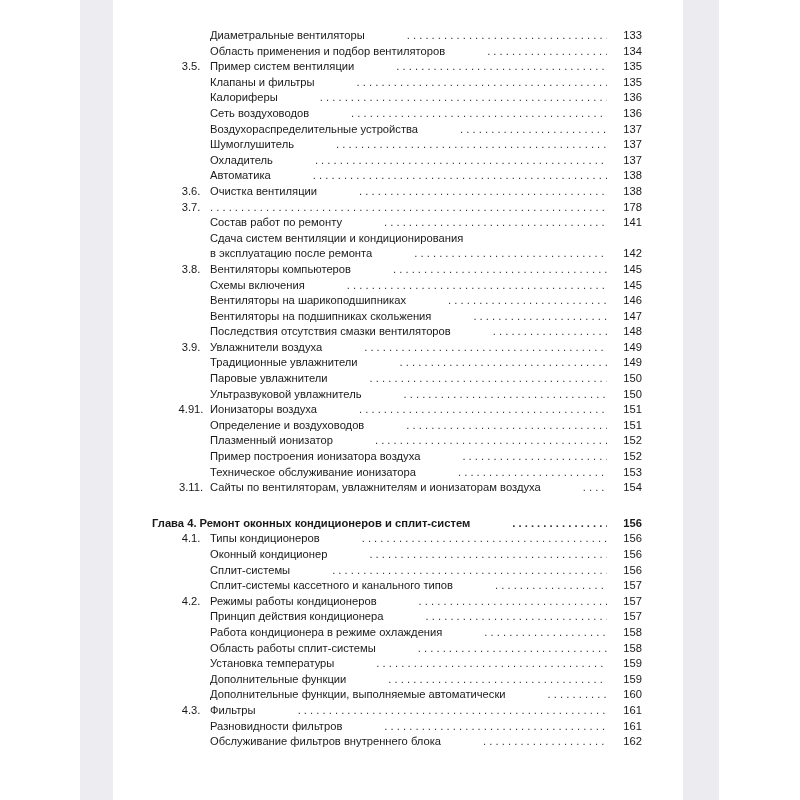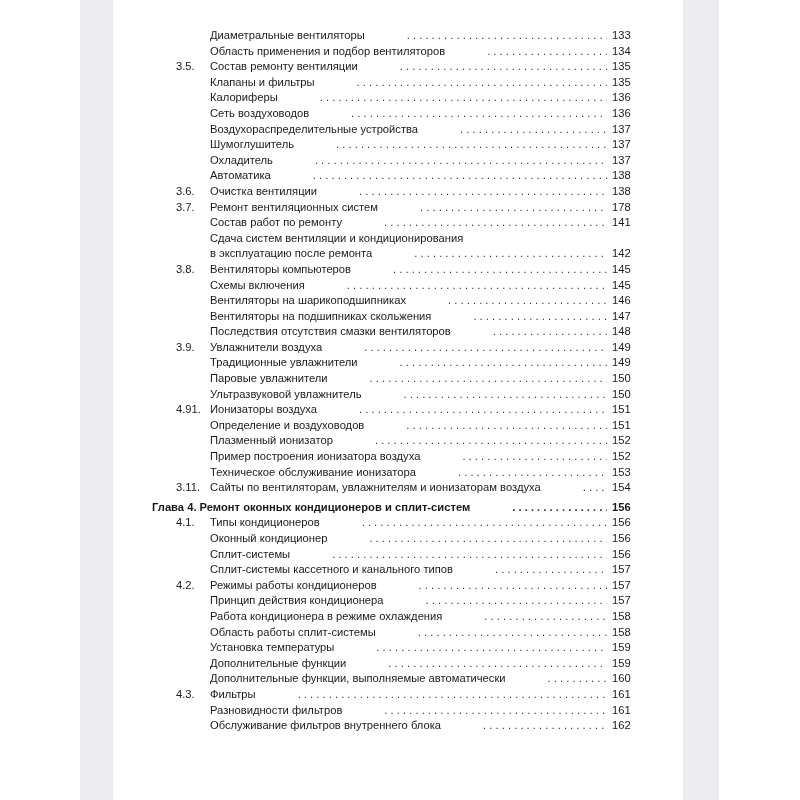--- a/index.html
+++ b/index.html
@@ -14,38 +14,38 @@
   .strip-right { position:absolute; left:683px; top:0; width:36px; height:800px; background:#ececf0; }
   .page {
     position:absolute; left:113px; top:0; width:570px; height:800px; background:#ffffff;
   }
   .toc { position:absolute; left:0; top:28px; width:570px; }
   .row {
     position:relative; height:15.6px; line-height:15.6px;
     font-size:11.2px; white-space:nowrap;
   }
   .row .num {
-    position:absolute; left:63px; width:30px; text-align:left;
+    position:absolute; left:63px; width:30px; text-align:center;
   }
   .row .title-wrap {
     position:absolute; left:97px; right:76px; display:flex; overflow:hidden;gap:40px;
   }
   .row .title { flex:0 0 auto; padding-right:2px; }
   .row .leader {
     flex:1 1 auto; overflow:hidden; letter-spacing:2.2px; color:#333;
   }
   .row .leader::before {
     content:". . . . . . . . . . . . . . . . . . . . . . . . . . . . . . . . . . . . . . . . . . . . . . . . . . . . . . . . . . . . . . . . . . . . . . . . . . . . . . . . . . . . . . . . . . . . . . . . . . . . . . . . . . . .";
     letter-spacing:0;
   }
   .row .page-no {
-    position:absolute; right:41px; width:30px; 
+    position:absolute; right:41px; width:30px; text-align:right;
   }
   .row.noleader .leader::before { content:""; }
-  .row.chapter { font-weight:bold; margin-top:4px; }
+  .row.chapter { font-weight:bold; margin-top:20px; }
   .row.chapter .title-wrap { left:39px; }
   .row.chapter .page-no { font-weight:bold; }
 </style>
 </head>
 <body>
 
 <div class="strip-left"></div>
 <div class="strip-right"></div>
 
 <div class="page">
@@ -63,21 +63,21 @@
     <span class="num"></span>
     <div class="title-wrap">
       <span class="title">Область применения и подбор вентиляторов</span>
       <span class="leader"></span>
     </div>
     <span class="page-no">134</span>
   </div>
         <div class="row">
     <span class="num">3.5.</span>
     <div class="title-wrap">
-      <span class="title">Состав ремонту вентиляции</span>
+      <span class="title">Пример систем вентиляции</span>
       <span class="leader"></span>
     </div>
     <span class="page-no">135</span>
   </div>
         <div class="row">
     <span class="num"></span>
     <div class="title-wrap">
       <span class="title">Клапаны и фильтры</span>
       <span class="leader"></span>
     </div>
@@ -135,21 +135,20 @@
     <span class="num">3.6.</span>
     <div class="title-wrap">
       <span class="title">Очистка вентиляции</span>
       <span class="leader"></span>
     </div>
     <span class="page-no">138</span>
   </div>
         <div class="row">
     <span class="num">3.7.</span>
     <div class="title-wrap">
-      <span class="title">Ремонт вентиляционных систем</span>
       <span class="leader"></span>
     </div>
     <span class="page-no">178</span>
   </div>
         <div class="row">
     <span class="num"></span>
     <div class="title-wrap">
       <span class="title">Состав работ по ремонту</span>
       <span class="leader"></span>
     </div>

